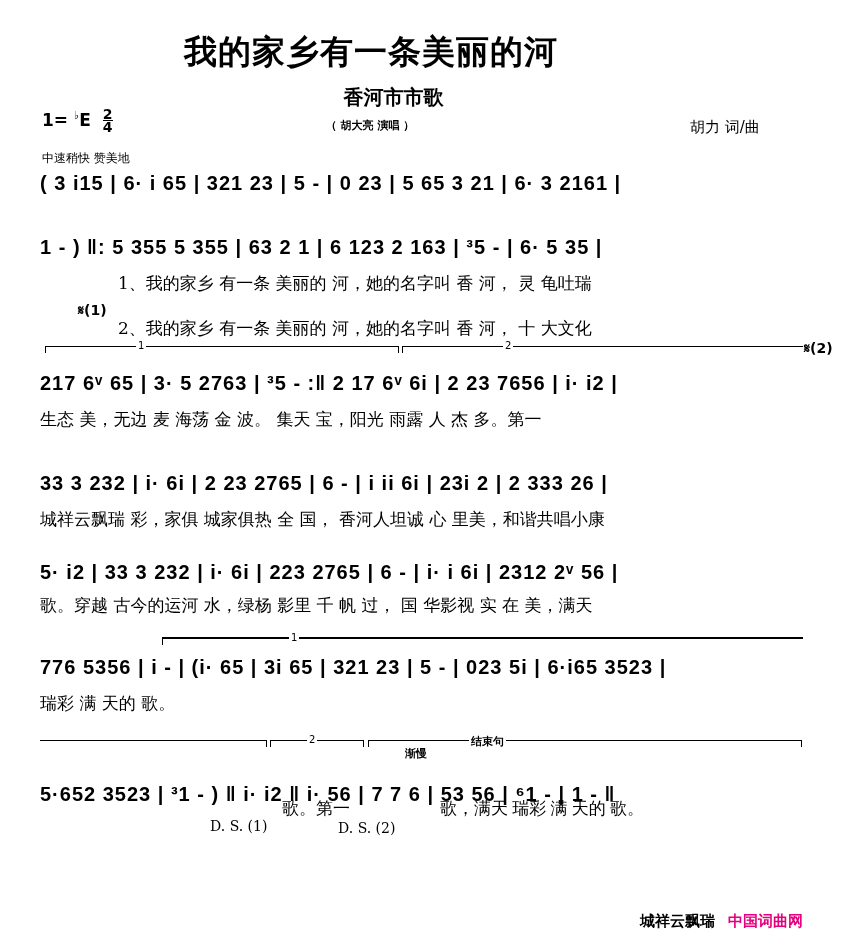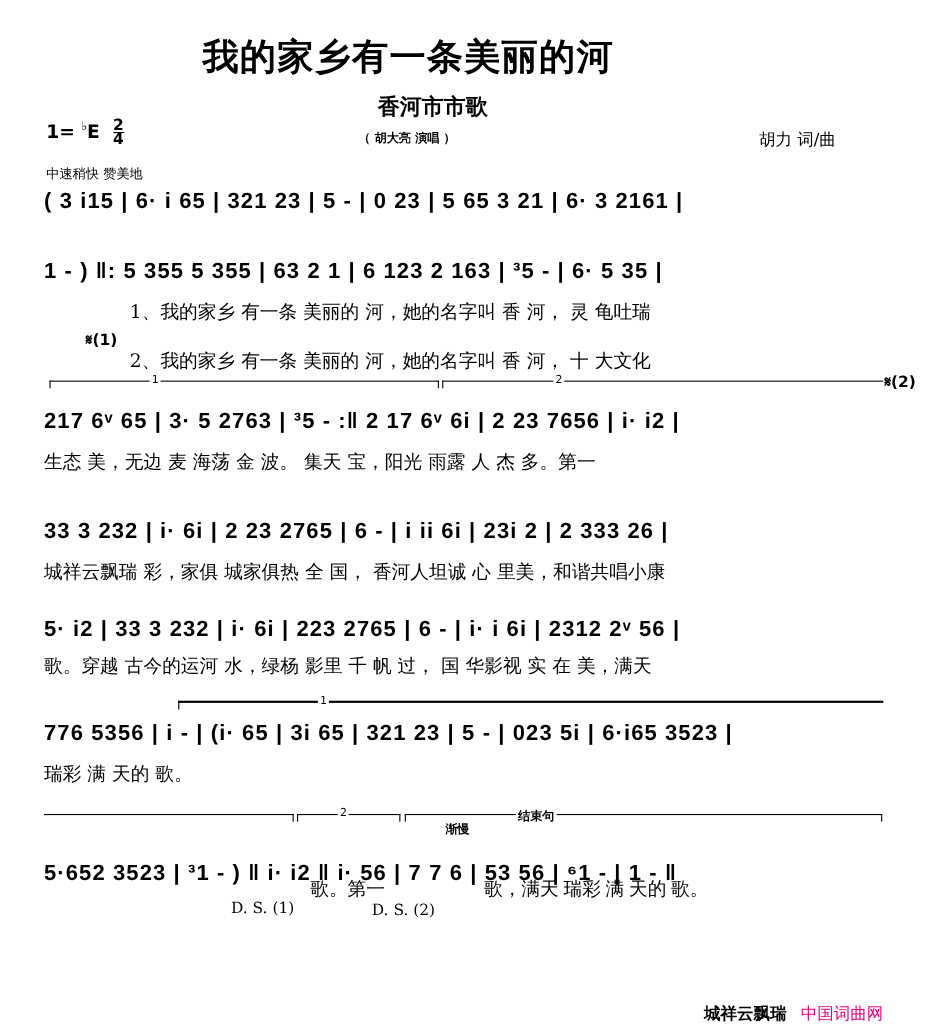--- a/index.html
+++ b/index.html
@@ -22,21 +22,21 @@
   .staff { left: 40px; font-family: "Liberation Sans", sans-serif; font-size: 20px; font-weight: bold; letter-spacing: 1px; }
   .lyric { left: 40px; font-family: "DejaVu Serif", serif; font-size: 17px; letter-spacing: 0px; }
   .lyric-right { font-family: Liberation Serif, serif; font-size: 17px; }
 
   .bracket { border-top: 1px solid #000; height: 6px; }
   .bracket.l { border-left: 1px solid #000; }
   .bracket.r { border-right: 1px solid #000; }
   .bracket-label { font-size: 10px; background: #fff; padding: 0 2px; position: absolute; top: -7px; }
   .segno { font-size: 14px; font-weight: bold; }
   .footer-label { left: 640px; top: 912px; font-size: 15px; font-weight: bold; }
-  .footer-site { left: 728px; top: 912px; font-size: 15px; font-weight: normal; }
+  .footer-site { left: 728px; top: 912px; font-size: 15px; font-weight: bold; }
   .ds { font-family: "DejaVu Serif", serif; font-size: 14px; }
   .tag { font-size: 11px; font-weight: bold; }
 </style>
 </head>
 <body>
 
 <div class="abs title">我的家乡有一条美丽的河</div>
 <div class="abs subtitle">香河市市歌</div>
 <div class="abs key">
   <span>1=</span>

